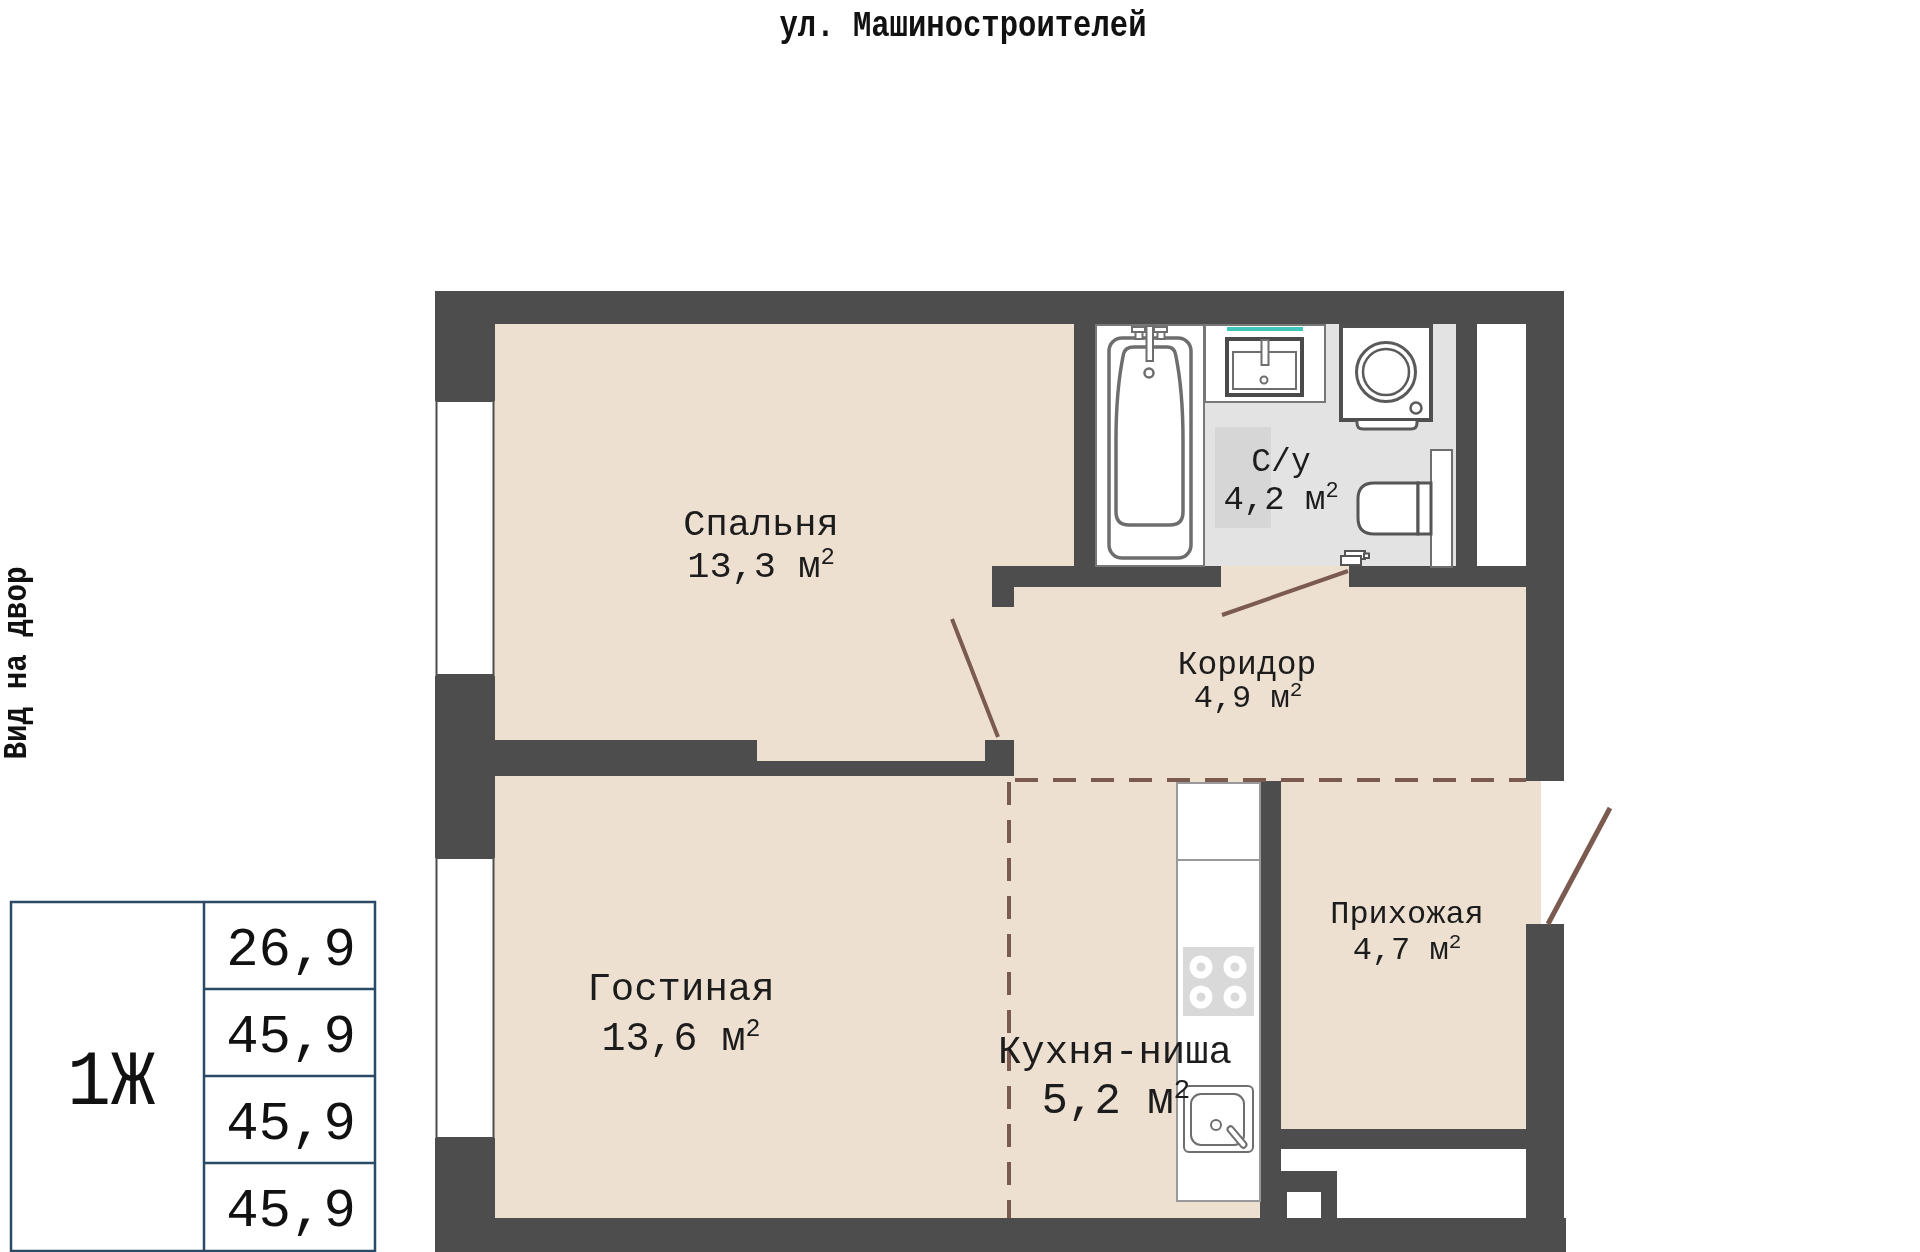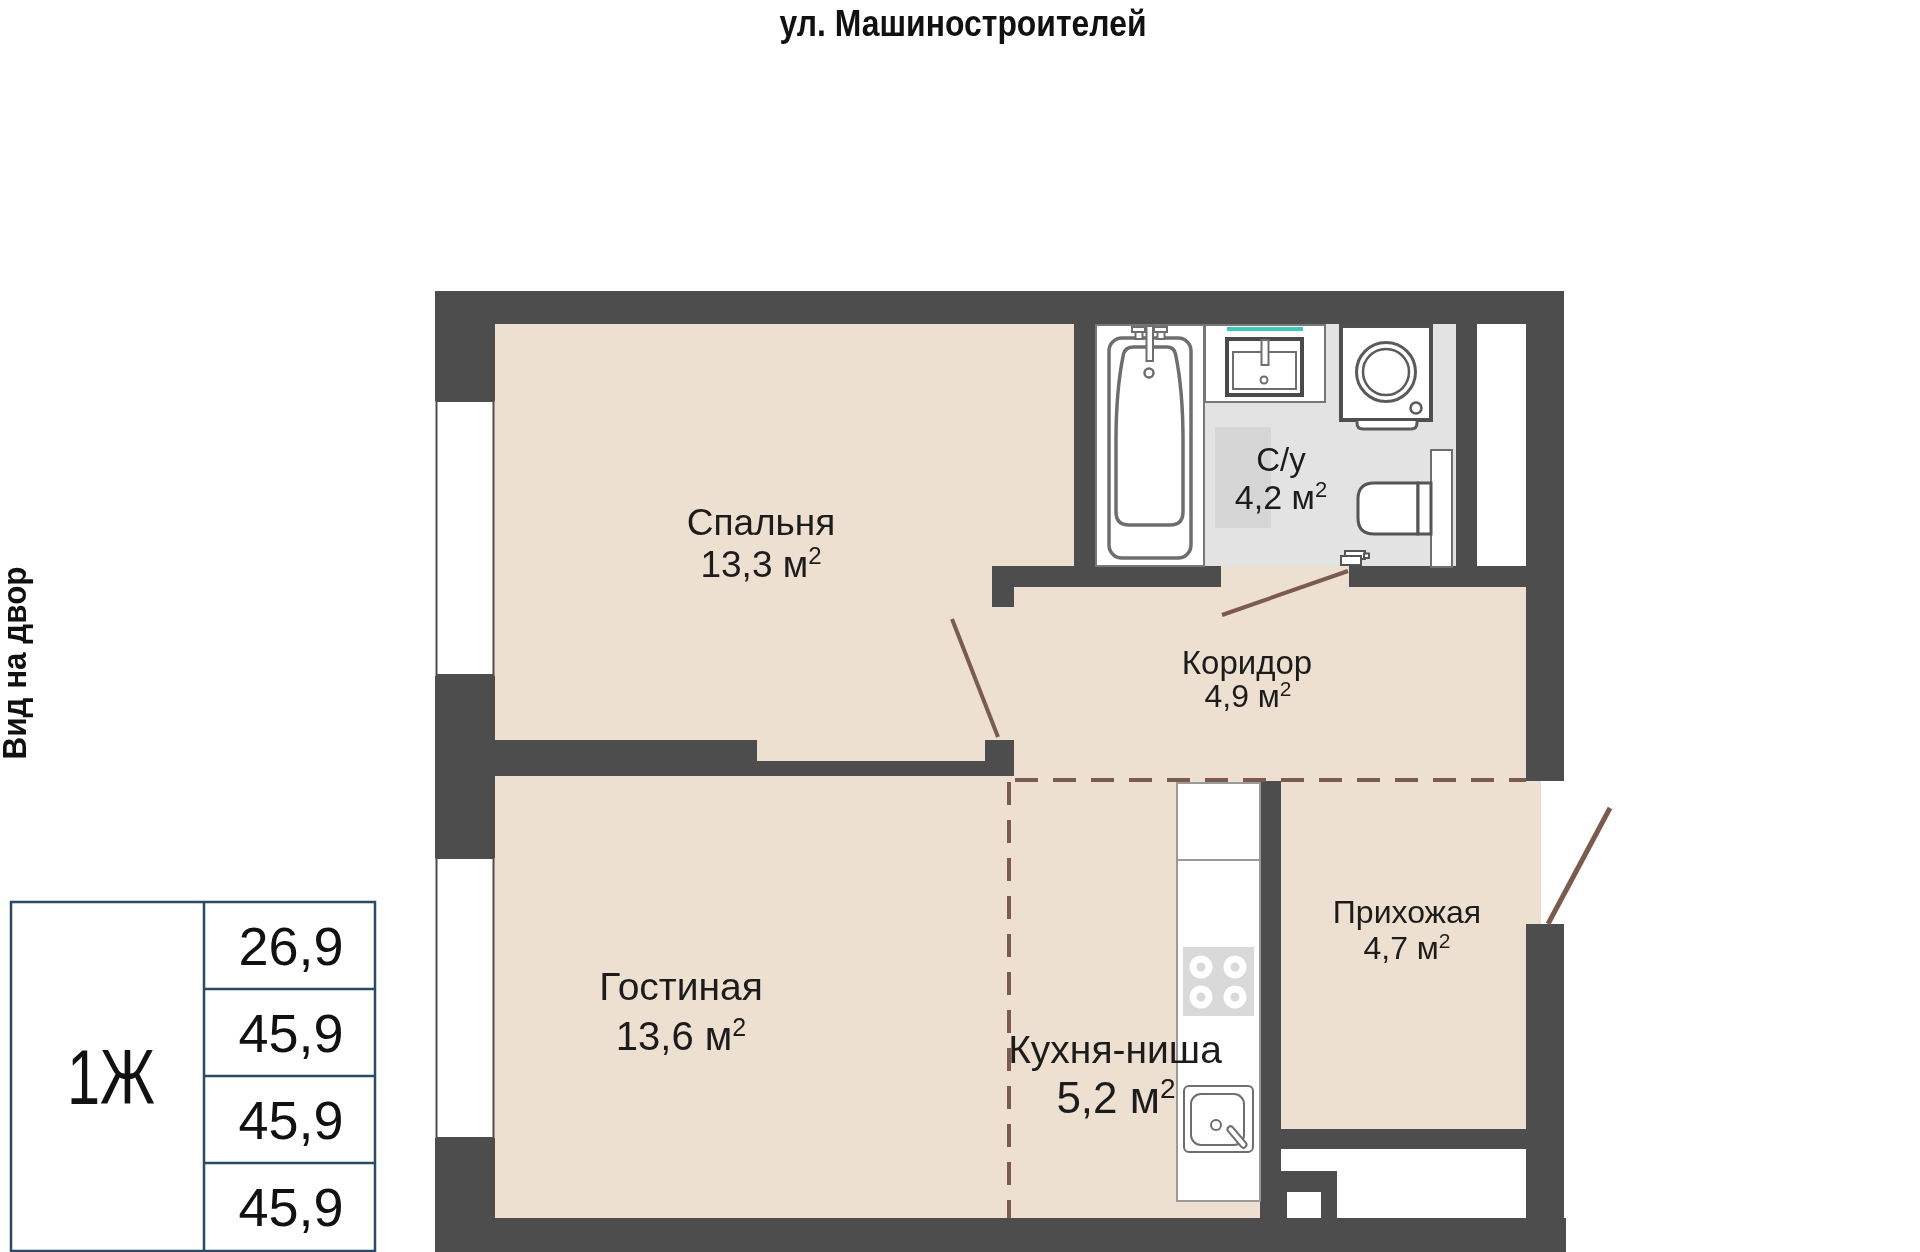--- a/index.html
+++ b/index.html
@@ -1,17 +1,17 @@
 <!DOCTYPE html>
 <html><head>
 <meta charset="utf-8">
 <style>
   html,body{margin:0;padding:0;background:#ffffff;}
   .page{position:relative;width:1648px;height:1252px;overflow:hidden;background:#a16207;
-        font-family:Liberation Sans, sans-serif;}
+        font-family:Liberation Mono, monospace;}
   svg{display:block;}
 </style>
 </head>
 <body>
 <div class="page">
 <svg width="1920" height="1252" viewBox="0 0 1920 1252" xmlns="http://www.w3.org/2000/svg">
 
   <rect x="0" y="0" width="1920" height="1252" fill="#ffffff"></rect>
 
   <text x="963" y="36" font-size="36" font-weight="bold" fill="#111" text-anchor="middle" textLength="367" lengthAdjust="spacingAndGlyphs">ул. Машиностроителей</text>

